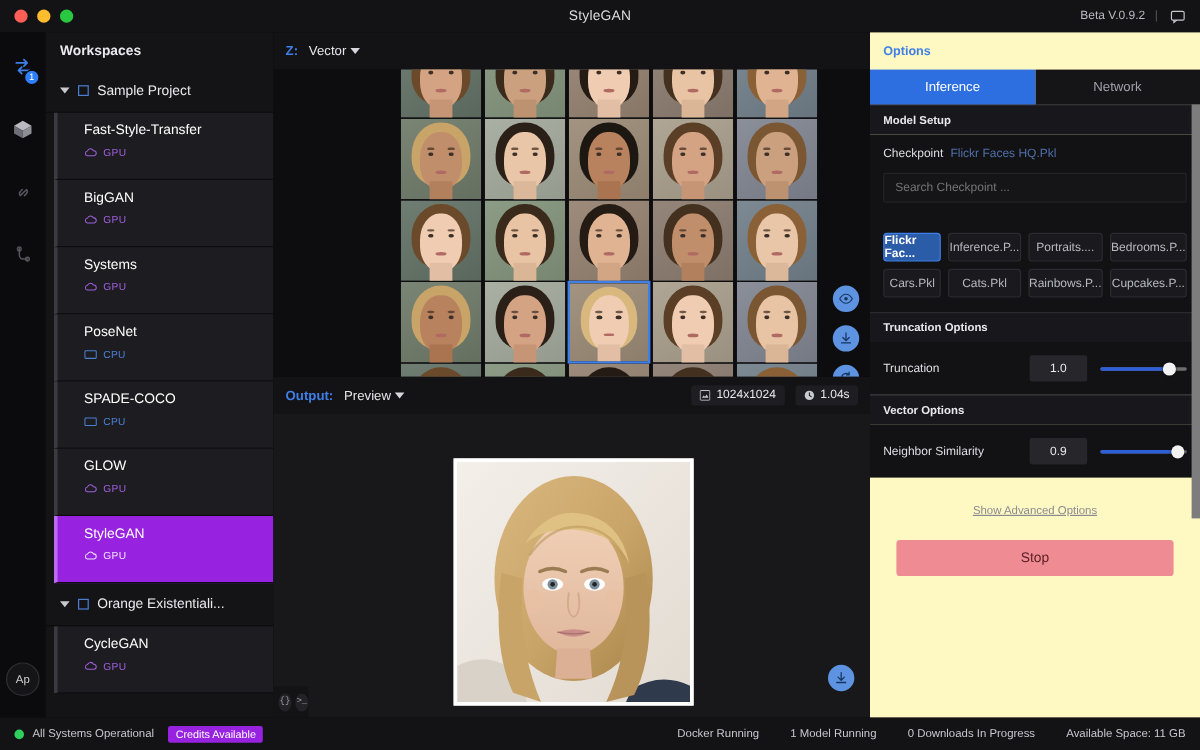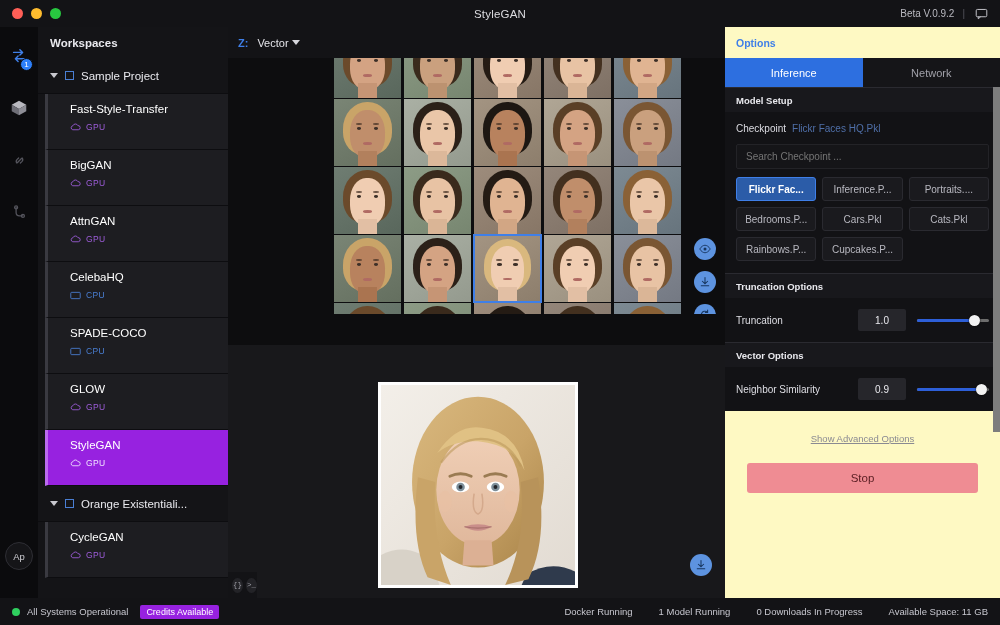--- a/index.html
+++ b/index.html
@@ -49,21 +49,21 @@
     position: relative;
   }
   .rail-badge {
     position: absolute; right: 1px; bottom: 0px;
     width: 13px; height: 13px; border-radius: 50%;
     background: #2d7ff9; color: #fff;
     font-size: 8px; display: flex; align-items: center; justify-content: center;
     border: 1.5px solid #0b0b0d;
   }
   .rail-avatar {
-    position: absolute; bottom: 28px; left: 5px;
+    position: absolute; bottom: 18px; left: 5px;
     width: 28px; height: 28px; border-radius: 50%;
     border: 1px solid #2e2e34; background: #151518;
     display: flex; align-items: center; justify-content: center;
     font-size: 9.5px; color: #cfcfd4;
   }
 
   
   .sidebar {
     position: absolute; top: 27px; left: 38px; width: 190px; height: 571px;
     background: #141417;
@@ -210,22 +210,22 @@
     font-size: 10px;
   }
   .ckpt-label { color: #dddde3; }
   .ckpt-value { color: #4f6fa8; }
   .search-input {
     width: 100%; height: 25px; background: #151518; border: 1px solid #232327;
     border-radius: 2px; color: #5e5e66; font-size: 10px; padding: 0 9px;
     font-family: "Liberation Sans", sans-serif; outline: none;
   }
   .ckpt-grid {
-    display: grid; grid-template-columns: 1fr 1fr 1fr; gap: 6px;
-    margin-top: 8px; padding-bottom: 12px;
+    display: grid; grid-template-columns: 1fr 1fr 1fr 1fr; gap: 6px;
+    margin-top: 25px; padding-bottom: 12px;
   }
   .ckpt-btn {
     height: 24px; border-radius: 3px; background: #1a1a1e;
     border: 1px solid #2a2a30; color: #b8b8c0;
     font-size: 10px; display: flex; align-items: center; justify-content: center;
   }
   .ckpt-btn.sel { background: #2b5ca8; border-color: #3f7fe8; color: #fff; font-weight: bold; }
 
   .opt-row {
     display: flex; align-items: center; padding: 11px 11px; background: #121215;
@@ -347,31 +347,31 @@
       <div class="model-name">BigGAN</div>
       <div class="model-meta">
         <svg width="11" height="8" viewBox="0 0 14 10">
             <path d="M3.5 8.5 A2.6 2.6 0 0 1 3.7 3.4 A3.4 3.4 0 0 1 10 3.2 A2.6 2.6 0 0 1 10.6 8.5 Z" fill="none" stroke="#9e5ddb" stroke-width="1.1"></path>
           </svg>
         <span class="badge-text gpu">GPU</span>
       </div>
     </div>
 
     <div class="model-item">
-      <div class="model-name">AttnGAN</div>
+      <div class="model-name">Systems</div>
       <div class="model-meta">
         <svg width="11" height="8" viewBox="0 0 14 10">
             <path d="M3.5 8.5 A2.6 2.6 0 0 1 3.7 3.4 A3.4 3.4 0 0 1 10 3.2 A2.6 2.6 0 0 1 10.6 8.5 Z" fill="none" stroke="#9e5ddb" stroke-width="1.1"></path>
           </svg>
         <span class="badge-text gpu">GPU</span>
       </div>
     </div>
 
     <div class="model-item">
-      <div class="model-name">CelebaHQ</div>
+      <div class="model-name">PoseNet</div>
       <div class="model-meta">
         <svg width="11" height="9" viewBox="0 0 14 11">
             <rect x="1" y="1.5" width="12" height="8" rx="1" fill="none" stroke="#4a7fd4" stroke-width="1.1"></rect>
           </svg>
         <span class="badge-text cpu">CPU</span>
       </div>
     </div>
 
     <div class="model-item">
       <div class="model-name">SPADE-COCO</div>
@@ -780,20 +780,43 @@
             </svg>
         </div>
         <div class="circ-btn">
           <svg width="12" height="12" viewBox="0 0 16 16">
               <path d="M13 8 A5 5 0 1 1 11 4 M11.5 1.5 L11.5 4.5 L8.5 4.5" fill="none" stroke="#17365f" stroke-width="1.4" stroke-linecap="round"></path>
             </svg>
         </div>
       </div>
     </div>
 
+    <div class="out-head">
+      <span class="head-key">Output:</span>
+      <span class="head-val">
+        <span>Preview</span>
+        <span class="mini-caret"></span>
+      </span>
+      <div class="out-chips">
+        <div class="chip">
+          <svg width="9" height="9" viewBox="0 0 12 12">
+              <rect x="0.6" y="0.6" width="10.8" height="10.8" rx="1" fill="none" stroke="#c9c9d0" stroke-width="1.1"></rect>
+              <path d="M2.5 8.5 L4.5 6 L6 7.5 L8 5 L9.8 8.5 Z" fill="#c9c9d0"></path>
+            </svg>
+          <span>1024x1024</span>
+        </div>
+        <div class="chip">
+          <svg width="9" height="9" viewBox="0 0 12 12">
+              <circle cx="6" cy="6" r="5.2" fill="#c9c9d0"></circle>
+              <path d="M6 3 V6 L8 7.4" fill="none" stroke="#1e1e22" stroke-width="1.2" stroke-linecap="round"></path>
+            </svg>
+          <span>1.04s</span>
+        </div>
+      </div>
+    </div>
 
     <div class="preview-area">
       <div class="preview-img">
         <svg viewBox="0 0 200 206" width="100%" height="100%" preserveAspectRatio="none">
           <defs>
             <linearGradient id="bgg" x1="0" y1="0" x2="1" y2="1">
               <stop offset="0%" stop-color="#f3efe9"></stop>
                 <stop offset="100%" stop-color="#e2dbd2"></stop>
             </linearGradient>
             <linearGradient id="hairg" x1="0" y1="0" x2="1" y2="1">

